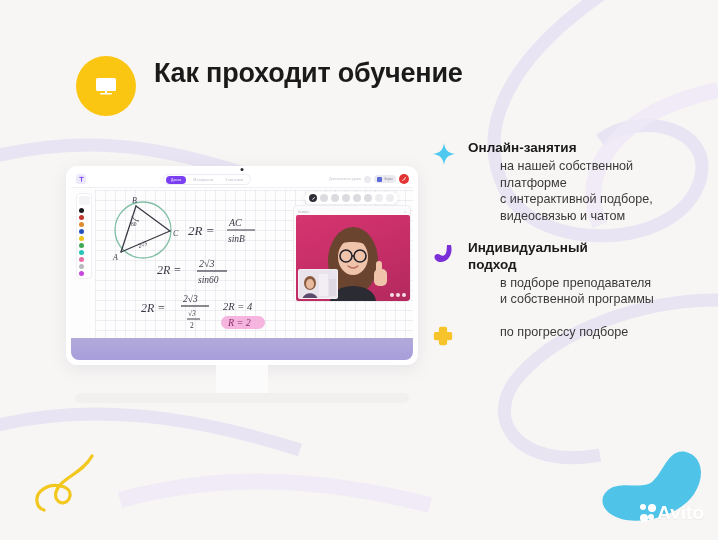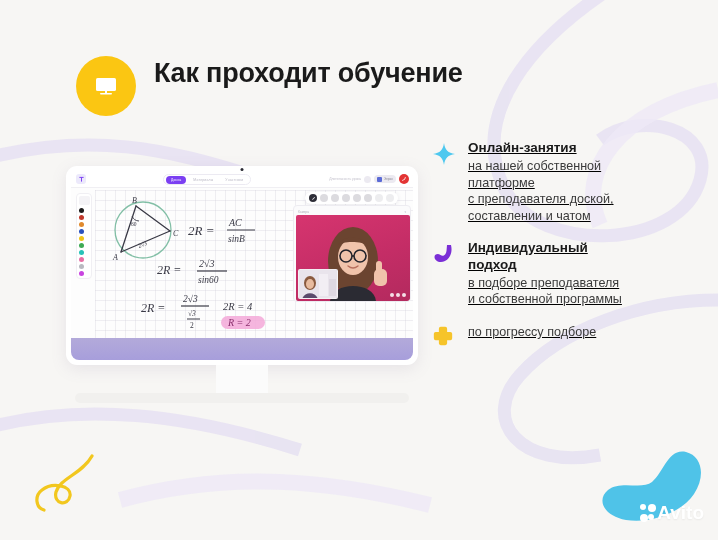--- a/index.html
+++ b/index.html
@@ -143,24 +143,24 @@
     border-radius: 2px; overflow: hidden; border: 1px solid rgba(255,255,255,.6);
     background: linear-gradient(160deg,#e7e3ea 0%,#d8d2dc 100%);
   }
   .vp-dots { position: absolute; right: 4px; bottom: 4px; display: flex; gap: 2px; }
   .vp-dots i { width: 4px; height: 4px; border-radius: 50%; background: rgba(255,255,255,.85); display:block; }
 
   
   .features { position: absolute; left: 432px; top: 140px; width: 262px; }
   .feature { display: flex; gap: 10px; margin-bottom: 15px; }
   .f-icon { width: 26px; flex: 0 0 26px; padding-top: 2px; }
-  .f-body { padding-top: 0; text-decoration: underline; }
+  .f-body { padding-top: 0; }
   .f-title { font-size: 13.5px; font-weight: bold; color: #1a1a1a; line-height: 1.25; }
   .f-desc { font-size: 12.6px; color: #3a3a3a; line-height: 1.33; margin-top: 1px; }
-  .f-desc span { display: block; white-space: nowrap; }
+  .f-desc span { display: block; white-space: nowrap; margin-left: 32px; }
 
   
   .squiggle { position: absolute; left: 30px; top: 452px; }
   .avito { position: absolute; right: 8px; bottom: 4px; width: 120px; height: 86px; }
   .avito-text {
     position: absolute; right: 14px; bottom: 16px;
     font-size: 19px; font-weight: bold; color: #ffffff;
     display: flex; align-items: center; gap: 3px;
     text-shadow: 0 1px 2px rgba(0,0,0,.06);
   }
@@ -389,22 +389,22 @@
       <div class="f-icon">
         <svg width="24" height="24" viewBox="0 0 24 24">
           <path d="M12 1 C13 8, 16 11, 23 12 C16 13, 13 16, 12 23 C11 16, 8 13, 1 12 C8 11, 11 8, 12 1 Z" fill="#4ec8ef"></path>
         </svg>
       </div>
       <div class="f-body">
         <div class="f-title">Онлайн-занятия</div>
         <div class="f-desc">
           <span>на нашей собственной</span>
           <span>платформе</span>
-          <span>с преподавателя доской,</span>
-          <span>составлении и чатом</span>
+          <span>с интерактивной подборе,</span>
+          <span>видеосвязью и чатом</span>
         </div>
       </div>
     </div>
 
     <div class="feature">
       <div class="f-icon">
         <svg width="24" height="24" viewBox="0 0 24 24">
           <path d="M19 3 C20.5 9, 19 16, 13 19 C8 21.5, 2.5 19, 2.5 15 C2.5 12, 6 11, 8.5 13 C11 15, 14 13, 14.5 9 L15 3 Z" fill="#7b2fd6"></path>
         </svg>
       </div>

